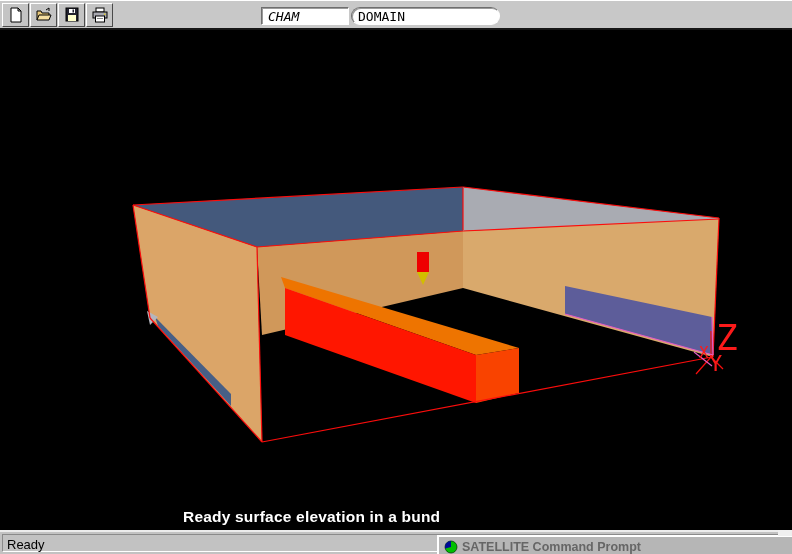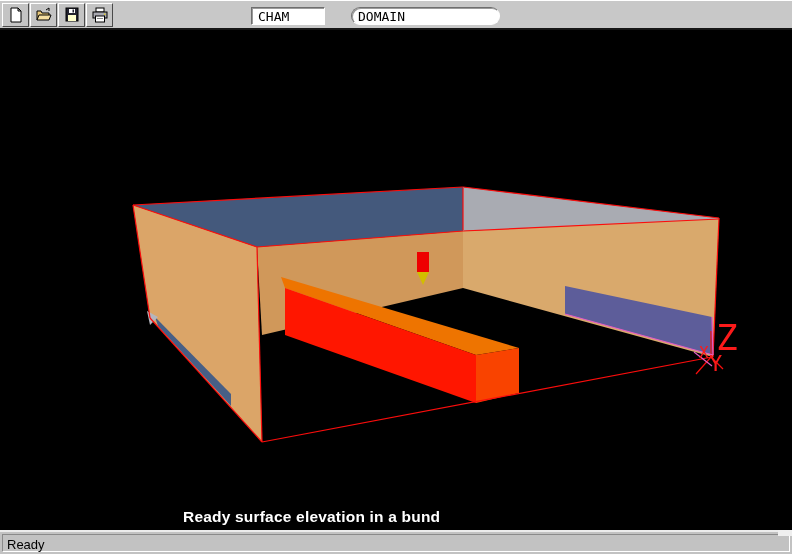--- a/index.html
+++ b/index.html
@@ -66,21 +66,21 @@
     </div>
     <div class="tb-btn" style="left:86px">
       <svg width="18" height="18" viewBox="0 0 18 18">
         <rect x="5" y="2" width="8" height="4" fill="#ffffff" stroke="#000" stroke-width="1"></rect>
         <rect x="2" y="6" width="14" height="6" fill="#a8a8b0" stroke="#000" stroke-width="1"></rect>
         <rect x="13" y="7.5" width="1.5" height="1.5" fill="#d8c830"></rect>
         <rect x="4.5" y="10" width="9" height="6" fill="#ffffff" stroke="#000" stroke-width="1"></rect>
         <line x1="6" y1="12.5" x2="12" y2="12.5" stroke="#888" stroke-width="1"></line>
       </svg>
     </div>
-    <input class="field" style="left: 251px; width: 74px;" readonly="" value="CHAM">
+    <input class="field" style="left: 261px; width: 88px; font-style: italic;" readonly="" value="CHAM">
     <input class="field" style="left: 351px; width: 149px; border-radius: 9px;" readonly="" value="DOMAIN">
   </div>
 
   <div class="viewport">
     <svg id="scene-svg" width="792" height="500" viewBox="0 30 792 500">
         <polygon points="133,205 463,187 463,231 257,247" fill="#44597c"></polygon>
         <polygon points="463,187 719,218 719,221 463,231" fill="#a9abb2"></polygon>
         <polygon points="133,205 257,247 262,442 150,318" fill="#dba568"></polygon>
         <polygon points="257,247 463,231 463,288 262,335" fill="#d0985a"></polygon>
         <polygon points="463,231 719,219 713,357 463,288" fill="#d9a96c"></polygon>
@@ -115,15 +115,22 @@
       </svg>
     <div class="caption">Ready surface elevation in a bund</div>
   </div>
 
   <div class="statusbar">
     <div class="status-panel">
       <div class="status-text">Ready</div>
     </div>
   </div>
 
+  <div class="taskwin">
+    <svg class="taskwin-icon" viewBox="0 0 14 14">
+      <circle cx="7" cy="7" r="6" fill="#00c000" stroke="#003000" stroke-width="0.7"></circle>
+      <path d="M7,1 A6,6 0 0,0 1.2,8.5 L7,7 Z" fill="#000a96"></path>
+    </svg>
+    <span class="taskwin-label">SATELLITE Command Prompt</span>
+  </div>
   <div class="corner-notch"></div>
 
 </div>
 
 </body></html>

